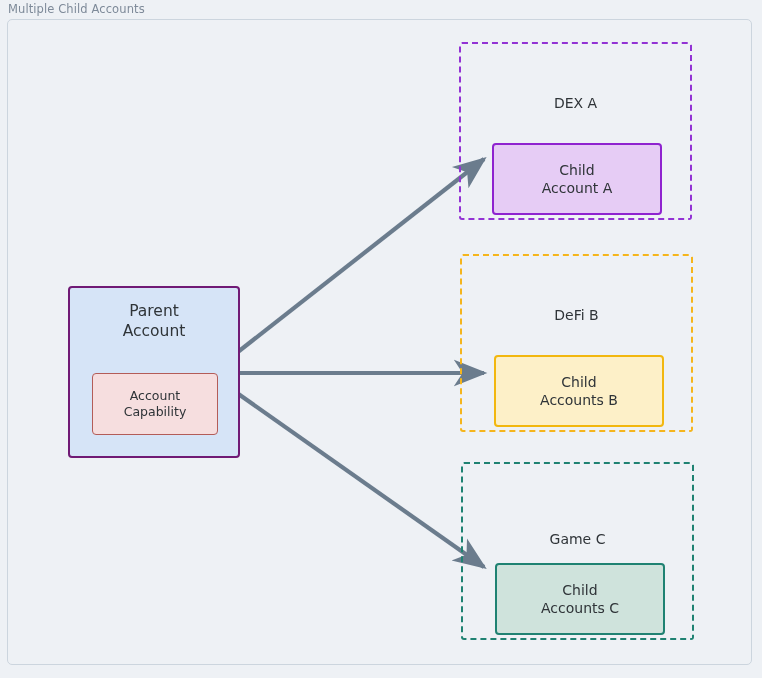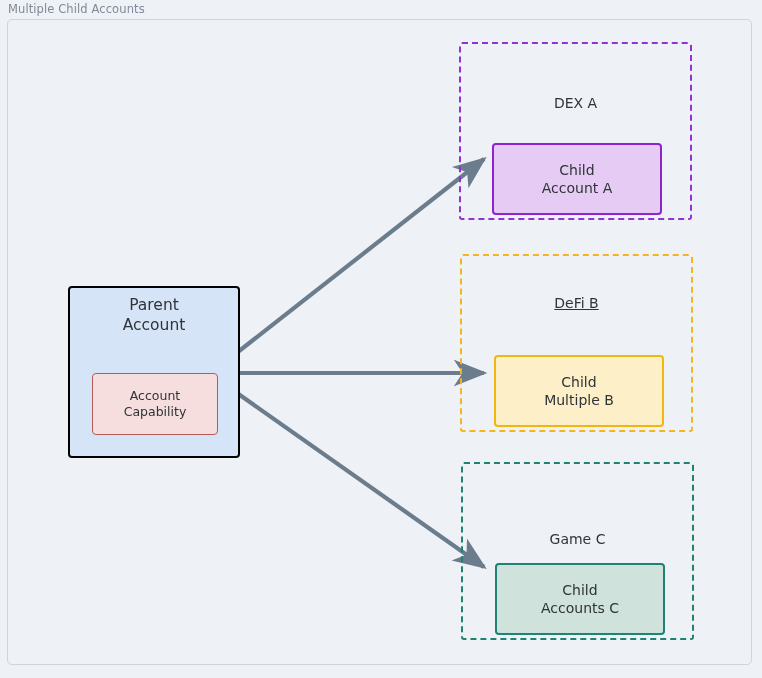--- a/index.html
+++ b/index.html
@@ -64,24 +64,24 @@
     color: #2f3438;
     margin-top: 28px;
   }
   .node .line { display: block; white-space: nowrap; }
 
   
   .parent-box {
     left: 68px; top: 258px;
     width: 172px; height: 172px;
     background: #d6e4f7;
-    border: 2px solid #000000;
+    border: 2px solid #701a75;
     border-radius: 4px;
     justify-content: flex-start;
-    padding-top: 7px;
+    padding-top: 13px;
     font-size: 15.5px;
   }
   
   .capability-box {
     left: 92px; top: 345px;
     width: 126px; height: 62px;
     background: #f6dedf;
     border: 1.6px solid #b35c58;
     border-radius: 4px;
     font-size: 12.5px;
@@ -100,21 +100,21 @@
     font-size: 14px;
     color: #2f3438;
     white-space: nowrap;
     margin-top: 23px;
   }
   .cluster-dex   { left: 459px; top: 42px;  width: 233px; height: 178px; border: 2px dashed #9232d4; }
   .cluster-defi  { left: 460px; top: 254px; width: 233px; height: 178px; border: 2px dashed #f5b51c; }
   .cluster-game  { left: 461px; top: 462px; width: 233px; height: 178px; border: 2px dashed #1f8272; }
 
   .label-dex  { top: 28px; }
-  .label-defi { top: 16px; text-decoration: underline; }
+  .label-defi { top: 28px; }
   .label-game { top: 44px; }
 
   
   .child-a {
     left: 492px; top: 115px; width: 170px; height: 72px;
     background: #e6ccf5; border: 2px solid #8f23cf; border-radius: 4px;
     font-size: 14px;
   }
   .child-b {
     left: 494px; top: 327px; width: 170px; height: 72px;
@@ -172,21 +172,21 @@
     <span class="line">Capability</span>
   </div>
 
   <div class="node child-a">
     <span class="line">Child</span>
     <span class="line">Account A</span>
   </div>
 
   <div class="node child-b">
     <span class="line">Child</span>
-    <span class="line">Multiple B</span>
+    <span class="line">Accounts B</span>
   </div>
 
   <div class="node child-c">
     <span class="line">Child</span>
     <span class="line">Accounts C</span>
   </div>
 
 </div>
 
 </body></html>

